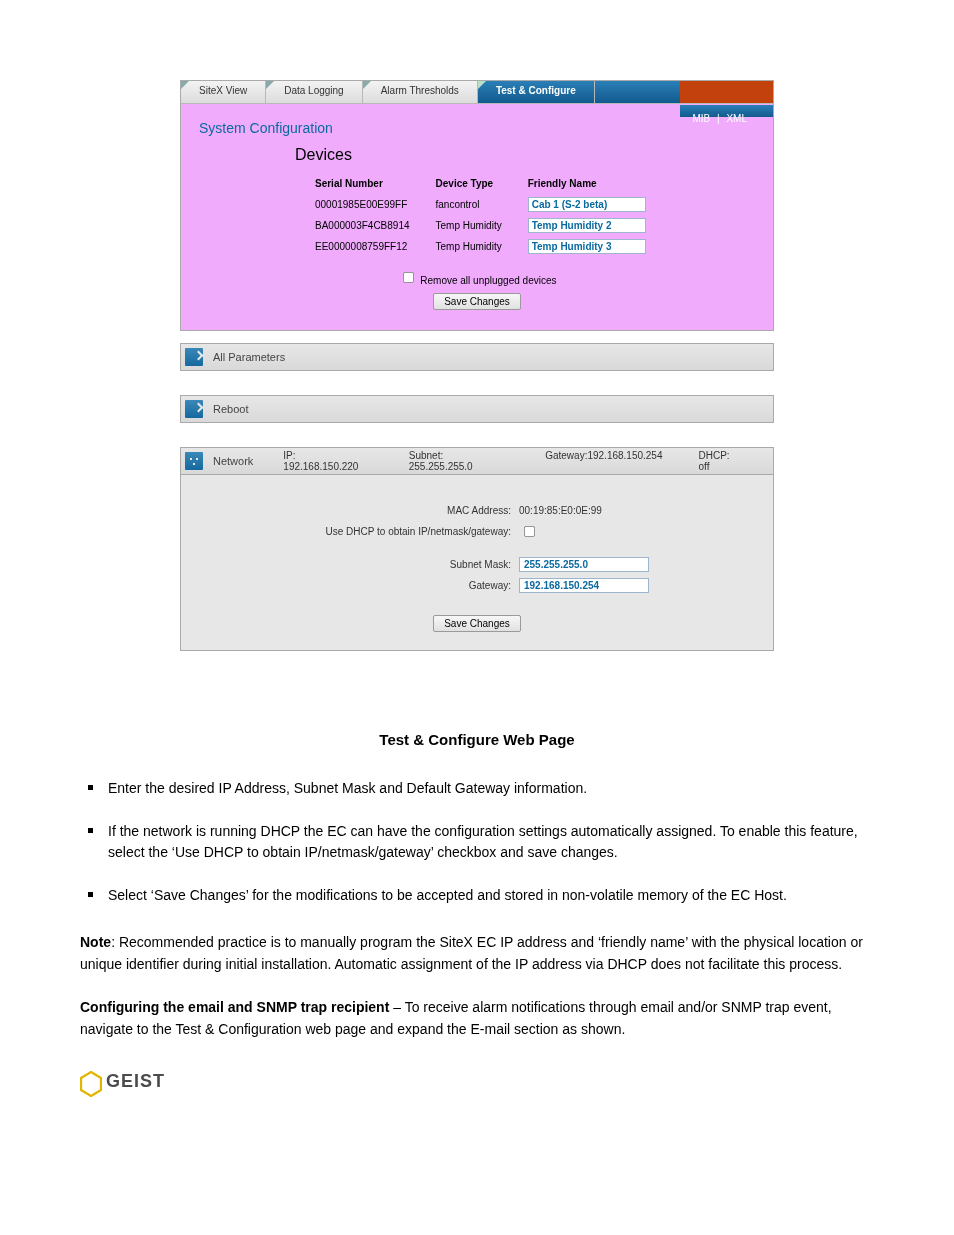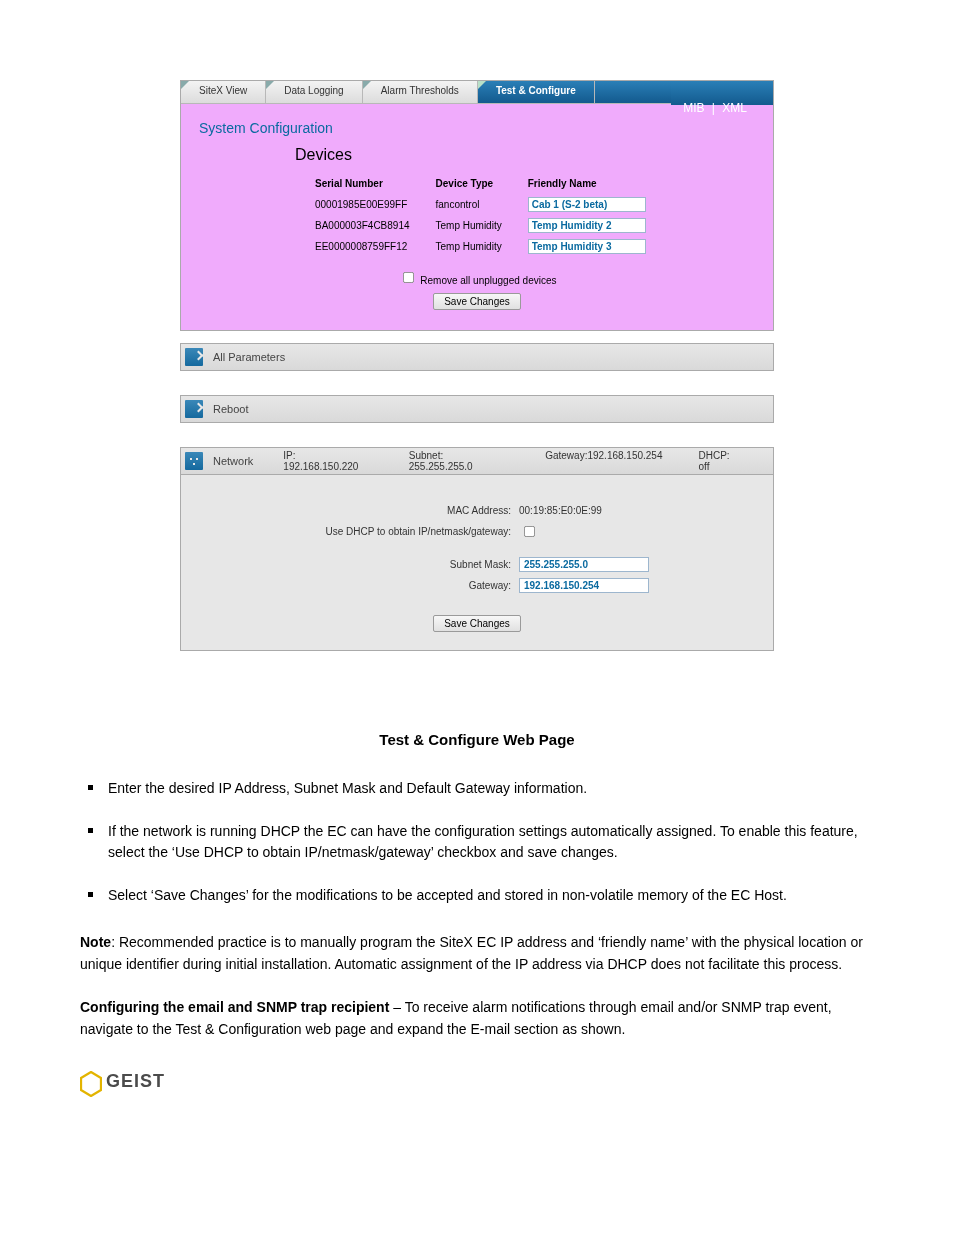--- a/index.html
+++ b/index.html
@@ -46,23 +46,24 @@
   .tab.active {
     background: linear-gradient(#2a7fb7, #135a8e);
     color: #fff;
     font-weight: bold;
   }
   .tab.active .corner { border-top-color: #b8e0c8; }
   .tabbar .spacer { flex: 1; background: linear-gradient(#2a7fb7, #135a8e); }
   .tabbar .rightlinks {
     background: linear-gradient(#2a7fb7, #135a8e);
     color: #fff;
-    font-size: 12px;
-    padding: 20px 24px 4px 10px;
+    font-size: 10px;
+    padding: 8px 24px 4px 10px;
     white-space: nowrap;
+    margin-top: 24px;
   }
   .rightlinks span { padding: 0 2px; }
 
   .panel-body {
     background: #f0abfc;
     padding: 10px 12px 20px 12px;
   }
   .sys-title {
     color: #0a6aa0;
     font-size: 14px;

